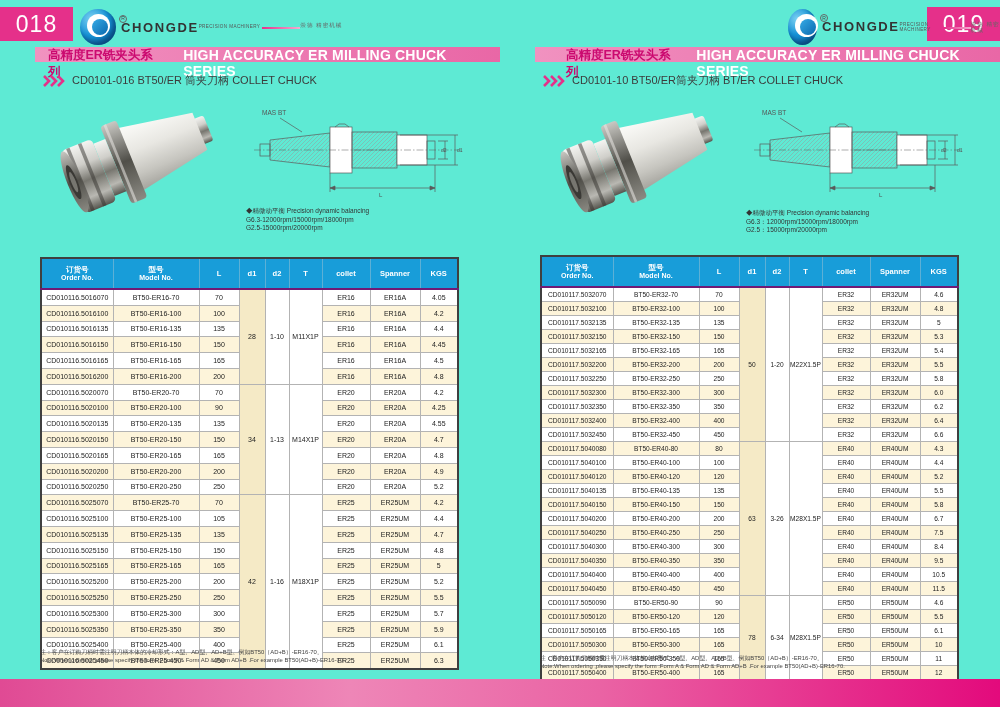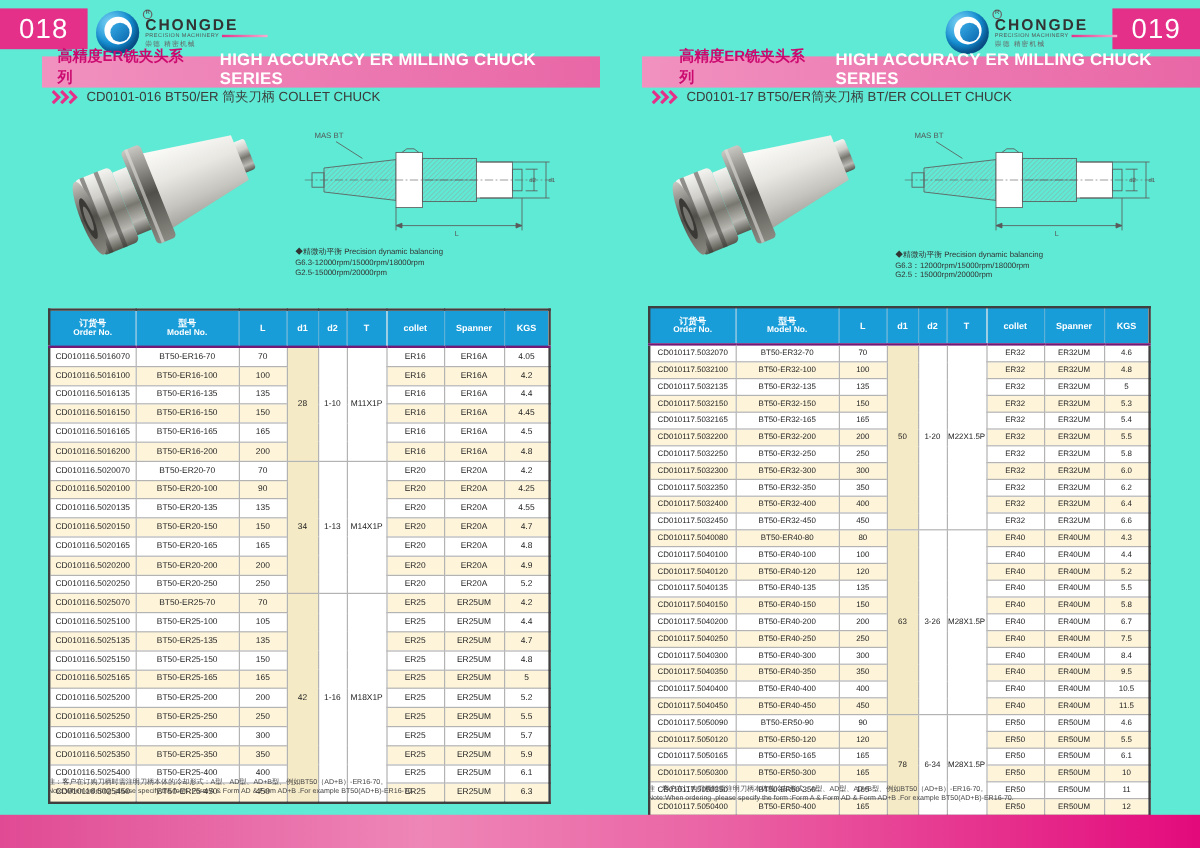--- a/index.html
+++ b/index.html
@@ -14,30 +14,30 @@
 
   
   .logo{position:absolute;top:5px;height:44px;display:flex;align-items:center;gap:5px;}
   .logo.left{left:80px;}
   .logo.right{left:788px;}
   .globe{width:36px;height:36px;border-radius:50%;position:relative;
          background:radial-gradient(circle at 32% 28%,#7dd2f2,#1591d6 48%,#045a9c);box-shadow:inset -3px -4px 5px rgba(0,0,30,.35);}
   .globe::before{content:"";position:absolute;left:7px;top:5px;width:23px;height:23px;border-radius:50%;background:#fff;}
   .globe::after{content:"";position:absolute;left:12px;top:10px;width:16px;height:16px;border-radius:50%;
          background:linear-gradient(135deg,#36abe6,#0a68ae);}
-  .logo-txt{display:flex;flex-direction:column;line-height:1;position:relative;}
+  .logo-txt{display:flex;flex-direction:row;line-height:1;position:relative;}
   .logo-r{position:absolute;top:-6px;left:-2px;font-size:5px;color:#444;border:0.5px solid #666;border-radius:50%;
           width:6px;height:6px;display:flex;align-items:center;justify-content:center;}
   .logo-name{font-size:13px;font-weight:bold;color:#333;letter-spacing:1.6px;}
   .logo-sub{font-size:4.6px;color:#555;display:flex;align-items:center;gap:2px;margin-top:1.5px;letter-spacing:.4px;}
   .logo-line{width:38px;height:2px;background:linear-gradient(90deg,var(--accent,#e5308a),#f3aed0);}
   .logo-zh{font-size:5.6px;color:#666;margin-top:2px;letter-spacing:1px;}
 
   
-  .banner{position:absolute;top:47px;height:26px;width:465px;display:flex;align-items:flex-end;
+  .banner{position:absolute;top:47px;height:15px;width:465px;display:flex;align-items:flex-start;
           background:linear-gradient(90deg,#f192c0,var(--banner,#ec79b1) 55%,#e967a6);}
   .banner.left{left:35px;padding-left:0;}
   .banner.right{left:535px;}
   .banner-zh{color:var(--banner-zh,#cb0a70);font-weight:bold;font-size:12.5px;margin-left:13px;}
   .banner.right .banner-zh{margin-left:31px;}
   .banner-en{color:#fff;font-weight:bold;font-size:14px;margin-left:19px;letter-spacing:.2px;}
 
   
   .ptitle{position:absolute;top:72px;height:17px;display:flex;align-items:center;gap:7px;}
   .ptitle.left{left:43px;}
@@ -458,21 +458,21 @@
     <span class="banner-zh">高精度ER铣夹头系列</span>
     <span class="banner-en">HIGH ACCURACY ER MILLING CHUCK SERIES</span>
   </div>
 
   <div class="ptitle right">
     <svg width="22" height="12" viewBox="0 0 22 12">
       <path d="M1,1 L6,6 L1,11" fill="none" stroke="#e5308a" stroke-width="2.6"></path>
       <path d="M8,1 L13,6 L8,11" fill="none" stroke="#e5308a" stroke-width="2.6"></path>
       <path d="M15,1 L20,6 L15,11" fill="none" stroke="#e5308a" stroke-width="2.6"></path>
     </svg>
-    <span class="ptitle-text">CD0101-17  BT50/ER筒夹刀柄 BT/ER COLLET CHUCK</span>
+    <span class="ptitle-text">CD0101-10  BT50/ER筒夹刀柄 BT/ER COLLET CHUCK</span>
   </div>
 
   <svg class="photo right" viewBox="0 0 200 130">
     <g transform="rotate(-22 100 65)">
       <rect x="168" y="50" width="12" height="30" rx="3" fill="url(#gSteel)"></rect>
       <polygon points="88,28 170,43 170,87 88,102" fill="url(#gCone)"></polygon>
       <rect x="70" y="19" width="19" height="92" rx="4" fill="url(#gDark)"></rect>
       <rect x="74" y="19" width="3" height="92" fill="#e9e8e4" opacity=".55"></rect>
       <rect x="56" y="34" width="14" height="62" fill="url(#gSteel)"></rect>
       <rect x="20" y="28" width="36" height="74" rx="5" fill="url(#gSteel)"></rect>

